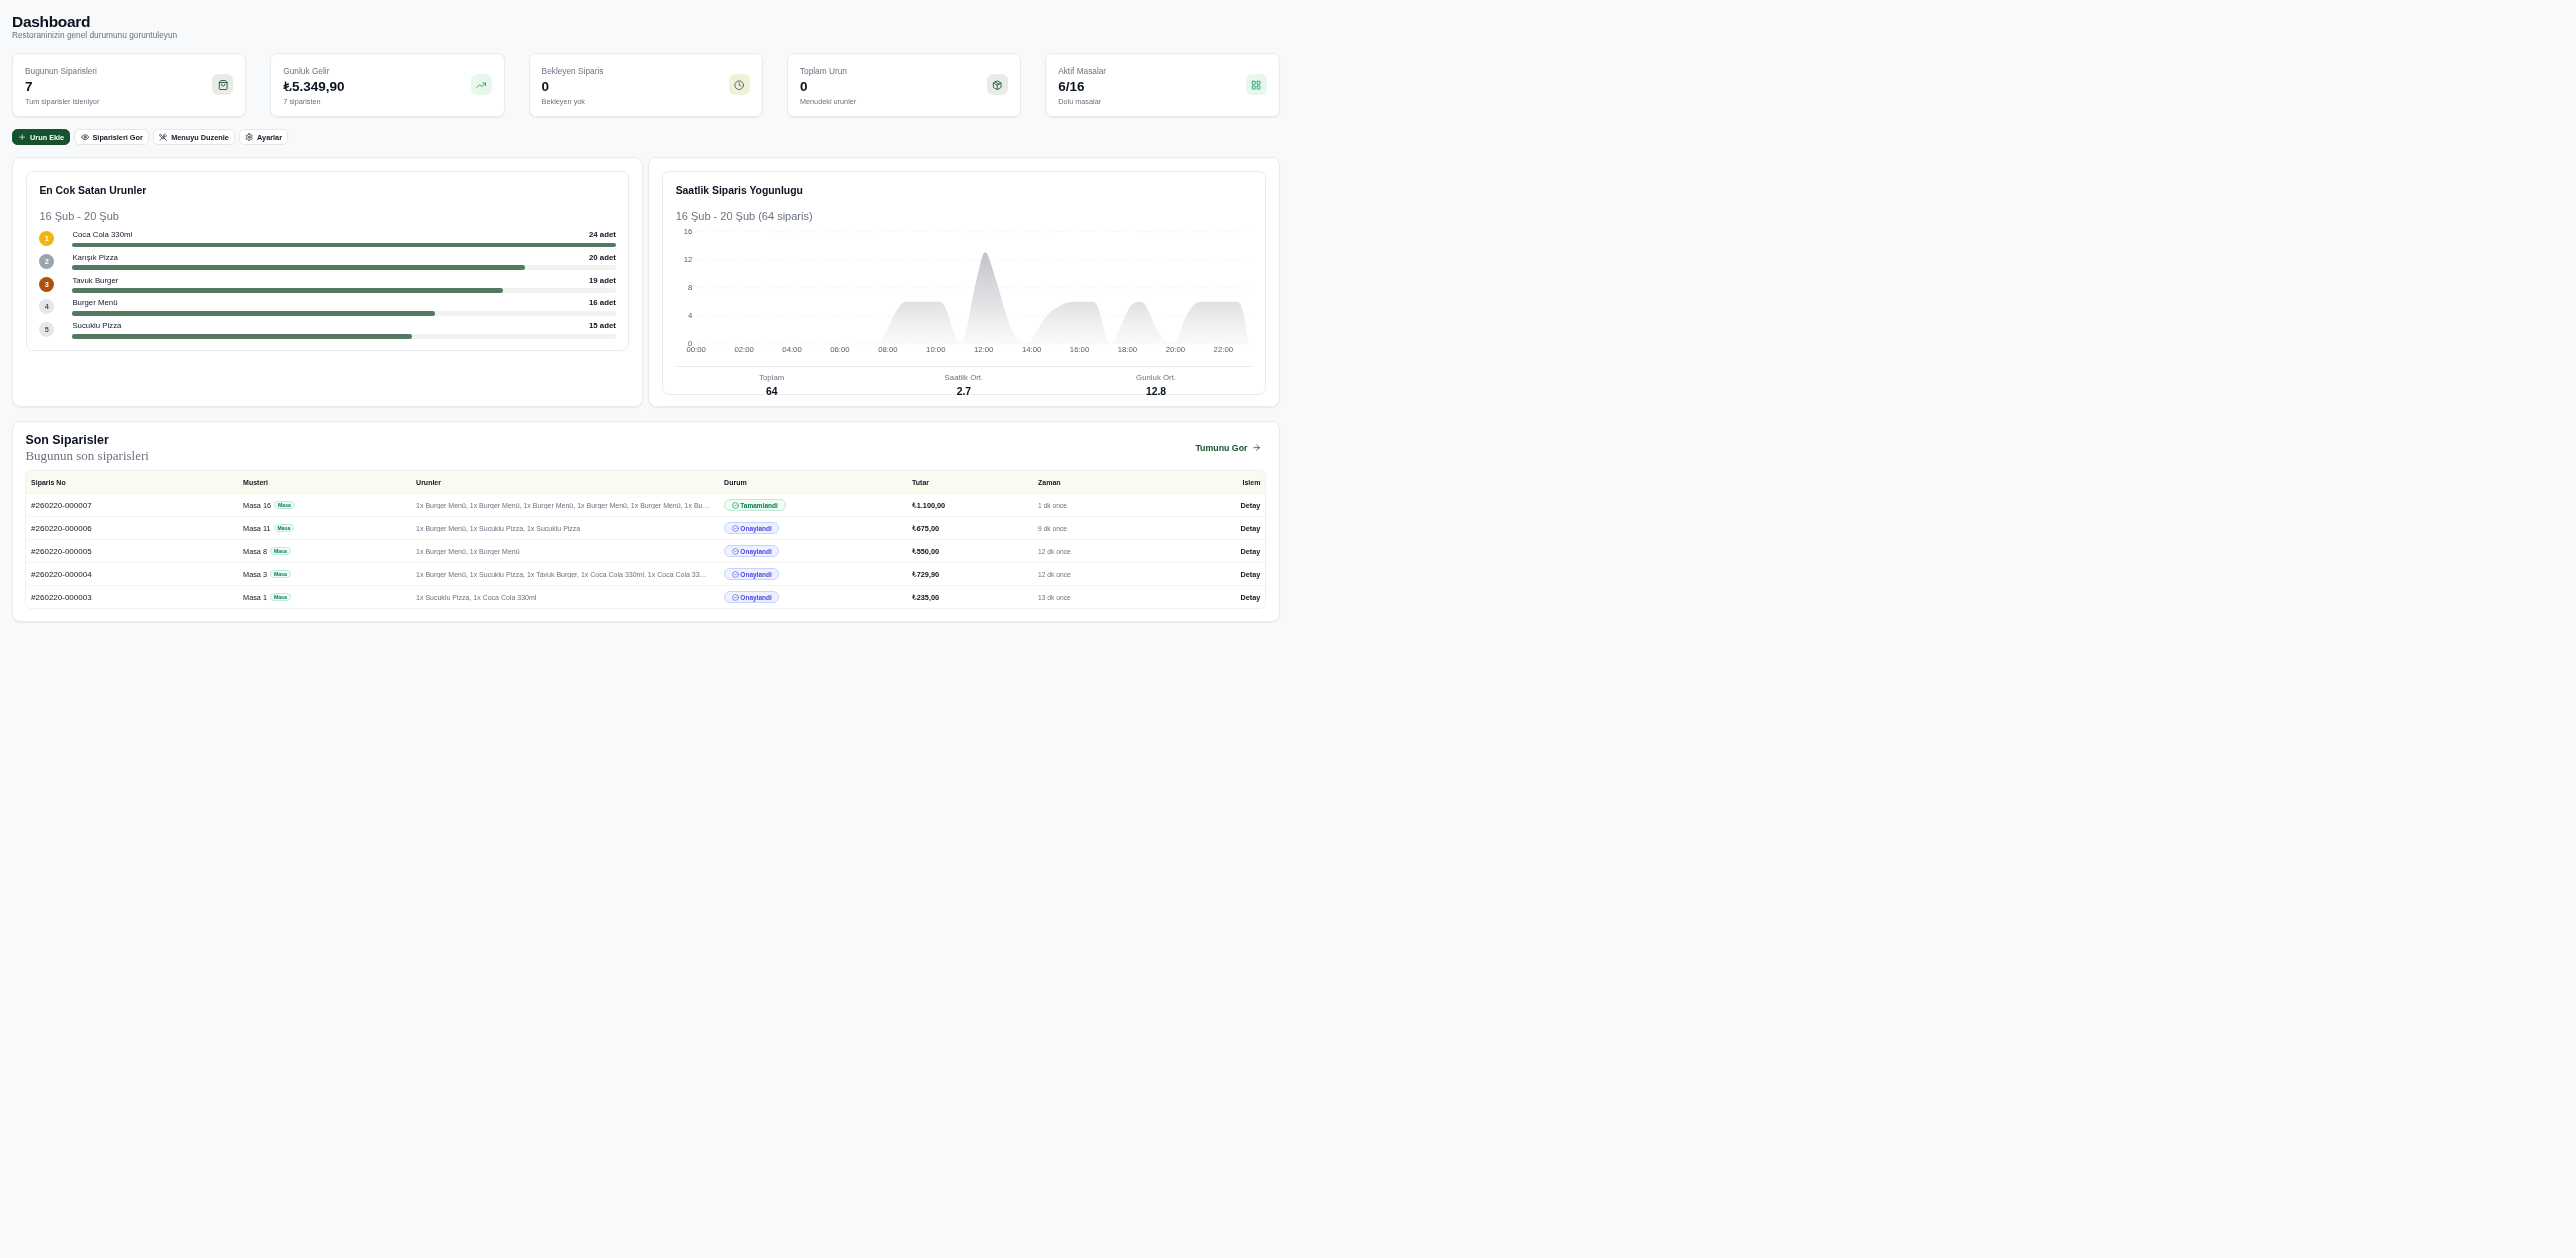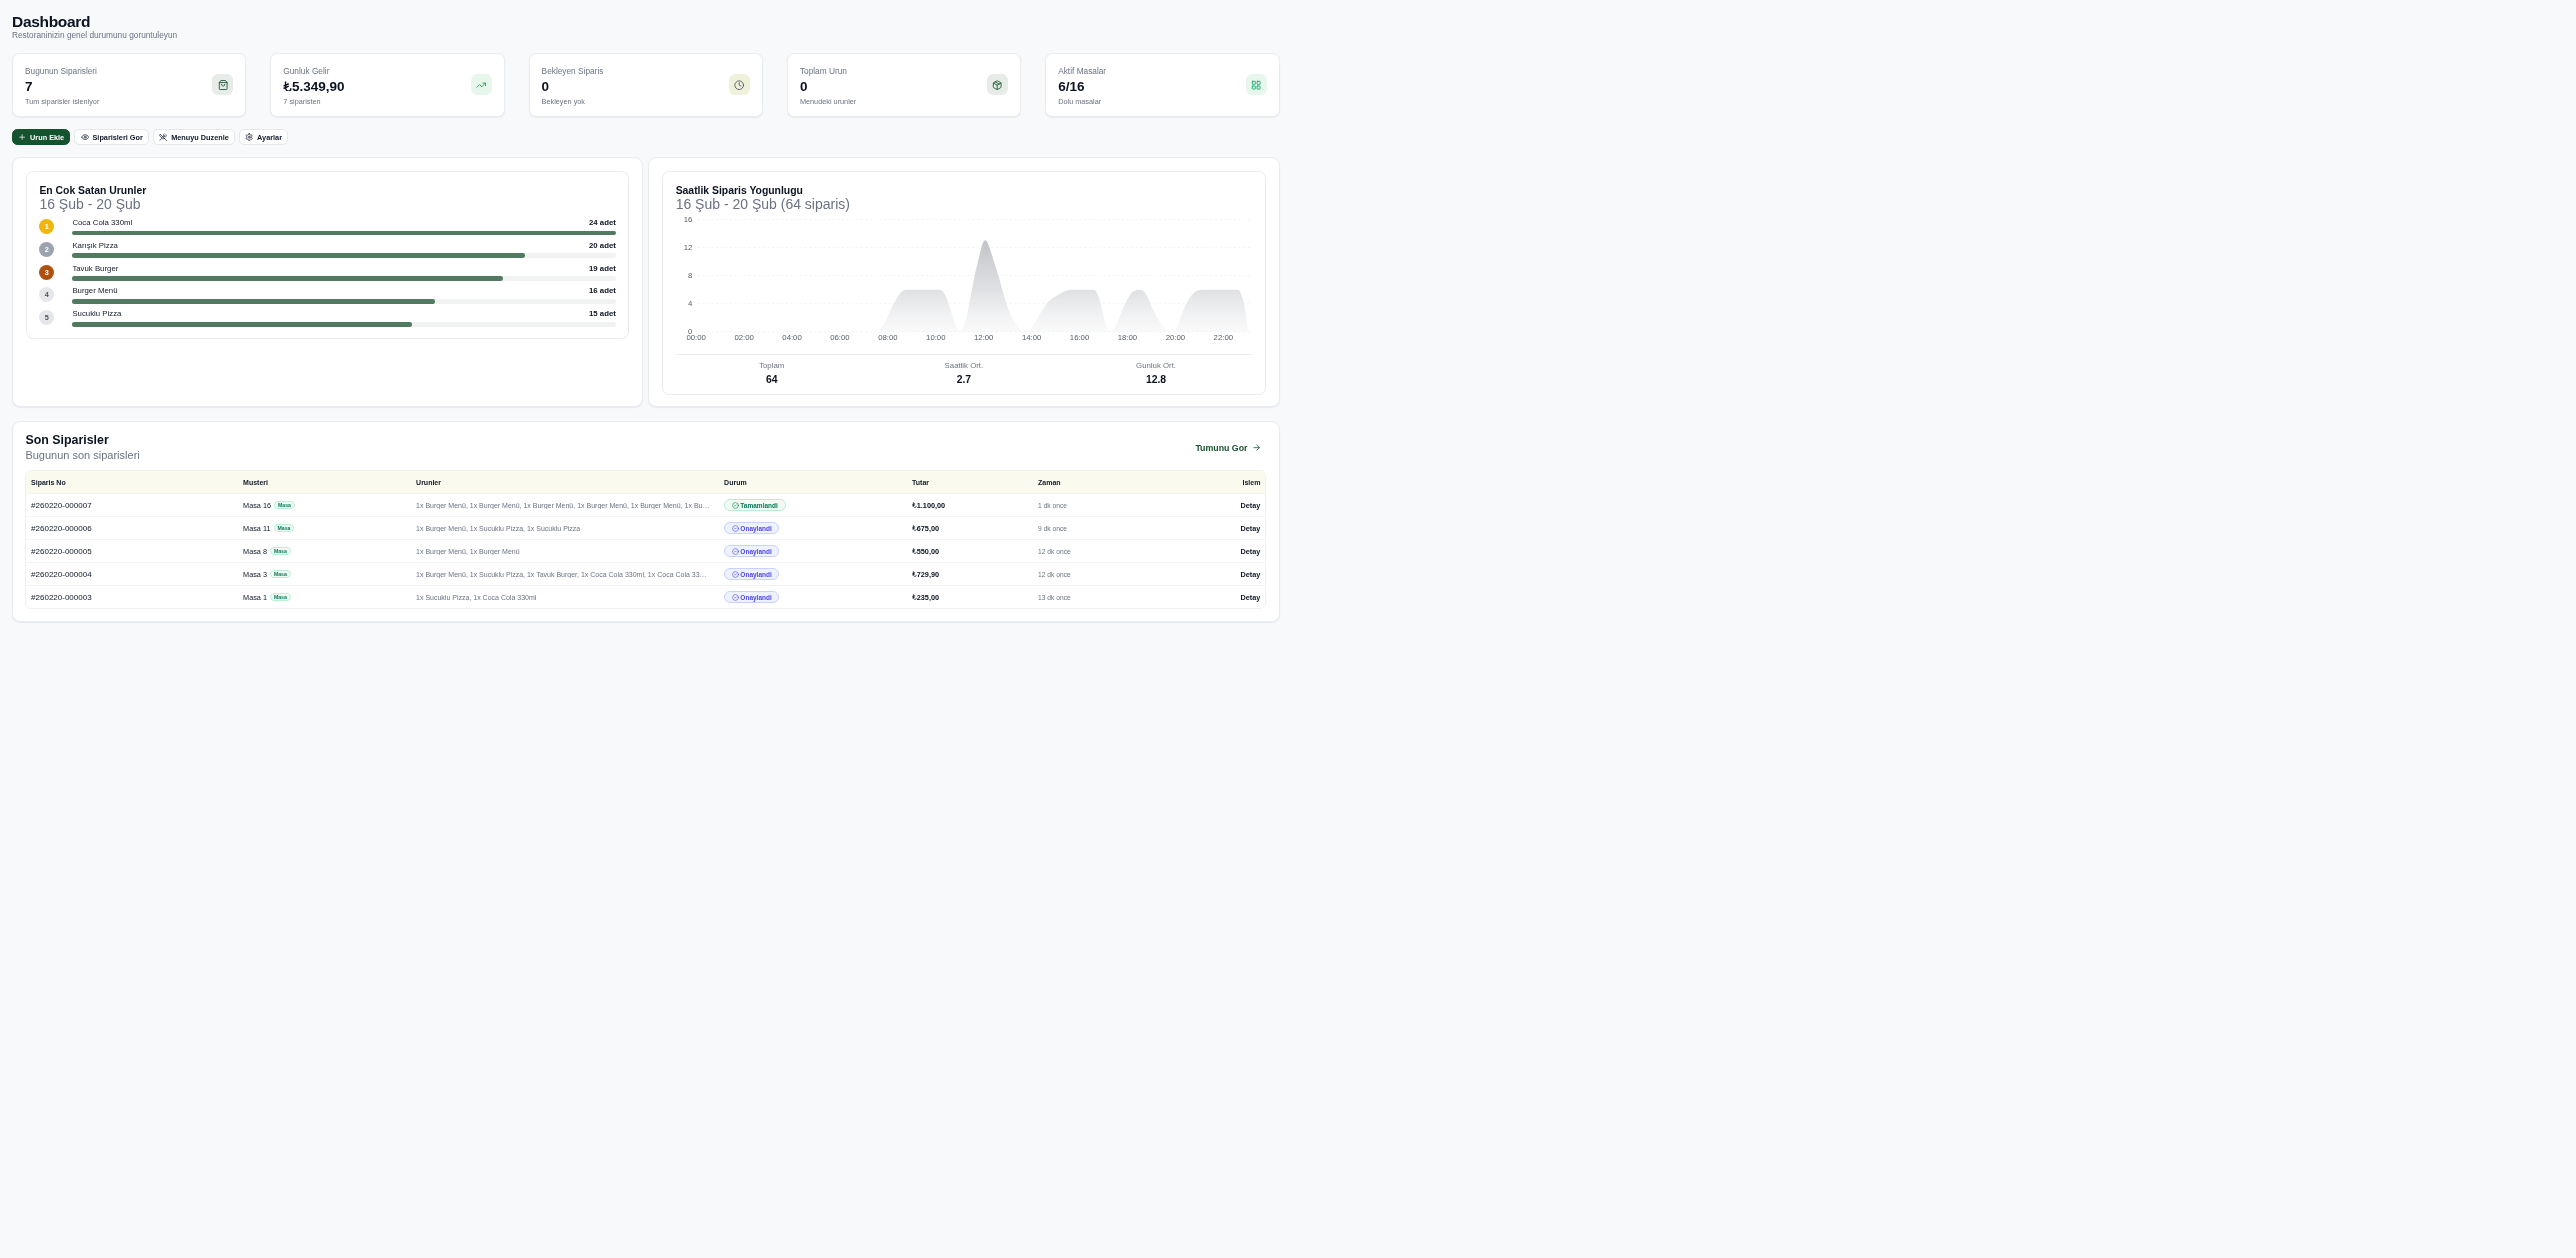--- a/index.html
+++ b/index.html
@@ -27,21 +27,21 @@
 .actions { margin-top:12.4px; display:flex; gap:4.1px; }
 .btn { height:16px; display:inline-flex; align-items:center; gap:3.6px; padding:0 5.2px; border-radius:5.2px; font-size:7.3px; font-weight:600; background:#fff; border:0.5px solid #e5e7eb; color:#111827; }
 .btn svg { width:8.3px; height:8.3px; }
 .btn.primary { background:#14532d; border-color:#14532d; color:#fff; }
 
 
 .panels { margin-top:11.7px; display:grid; grid-template-columns:1fr 1fr; gap:5px; }
 .panel { background:#fff; border:0.5px solid #e9ecef; border-radius:8.3px; padding:13px; height:250px; box-shadow:0 0.5px 1px rgba(16,24,40,.03),0 1px 2.1px rgba(16,24,40,.04); }
 .inner { background:#fff; border:0.5px solid #e9ecef; border-radius:7.3px; padding:12.4px; }
 .ptitle { font-size:10.4px; font-weight:700; line-height:13.5px; color:#0b1220; }
-.psub { font-size:14px; line-height:11.4px; color:#6b7280; margin-top:1px; }
+.psub { font-size:11px; line-height:11.4px; color:#6b7280; margin-top:13px; }
 
 
 .prod { margin-top:8.8px; }
 .prow { position:relative; height:15px; margin-bottom:7.8px; }
 .prow:last-child { margin-bottom:0; }
 .rank { position:absolute; left:0; top:0; width:15px; height:15px; border-radius:50%; display:flex; align-items:center; justify-content:center; font-size:7.3px; font-weight:700; color:#fff; }
 .r1 { background:#f2b50d; }
 .r2 { background:#9ca3af; }
 .r3 { background:#b0500f; }
 .r4,.r5 { background:#e5e7eb; color:#4b5563; }
@@ -53,21 +53,21 @@
 
 .chartwrap { position:relative; }
 .cstats { display:grid; grid-template-columns:repeat(3,1fr); border-top:0.5px solid #e9ecef; }
 .cstat { text-align:center; }
 .cstat .l { font-size:7.8px; line-height:10.4px; color:#6b7280; }
 .cstat .v { font-size:10.4px; line-height:13.5px; font-weight:700; margin-top:1.6px; color:#0b1220; }
 
 
 .orders { position:relative; margin-top:14.2px; background:#fff; border:0.5px solid #e9ecef; border-radius:8.3px; height:201px; padding:11.4px 12.4px 10.4px 12.4px; box-shadow:0 0.5px 1px rgba(16,24,40,.03),0 1px 2.1px rgba(16,24,40,.04); }
 .orders .t { font-size:12.4px; font-weight:700; line-height:15.5px; color:#0b1220; }
-.orders .s { font-size:11px; line-height:11px; color:#6b7280; margin-top:1px; }
+.orders .s { font-size:13px; line-height:11px; color:#6b7280; margin-top:1px;font-family:Liberation Serif, serif; }
 .seeall { position:absolute; right:17.6px; top:21px; display:flex; align-items:center; gap:4.1px; font-size:8.8px; font-weight:600; color:#14532d; }
 .seeall svg { width:9.3px; height:9.3px; }
 .tbl { margin-top:9.3px; border:0.5px solid #eef0f2; border-radius:6.2px; overflow:hidden; }
 .trow { display:grid; grid-template-columns:212px 173px 308px 188px 126px 127px 1fr; align-items:center; height:23px; border-top:0.5px solid #f3f4f6; background:#fff; }
 .trow.head { height:22px; background:#fafaef; border-top:none; font-weight:700; font-size:7px; }
 .trow > div { padding-left:4.7px; font-size:7px; white-space:nowrap; }
 .trow > div:last-child { padding-right:4.7px; text-align:right; }
 .c-no { font-weight:500; color:#111827; font-size:8px !important; }
 .c-cust { font-size:7.3px !important; font-weight:500; color:#111827; display:flex; align-items:center; gap:3.1px; }
 .c-items { color:#6b7280; overflow:hidden; text-overflow:ellipsis; max-width:299px; font-size:7px !important; }

